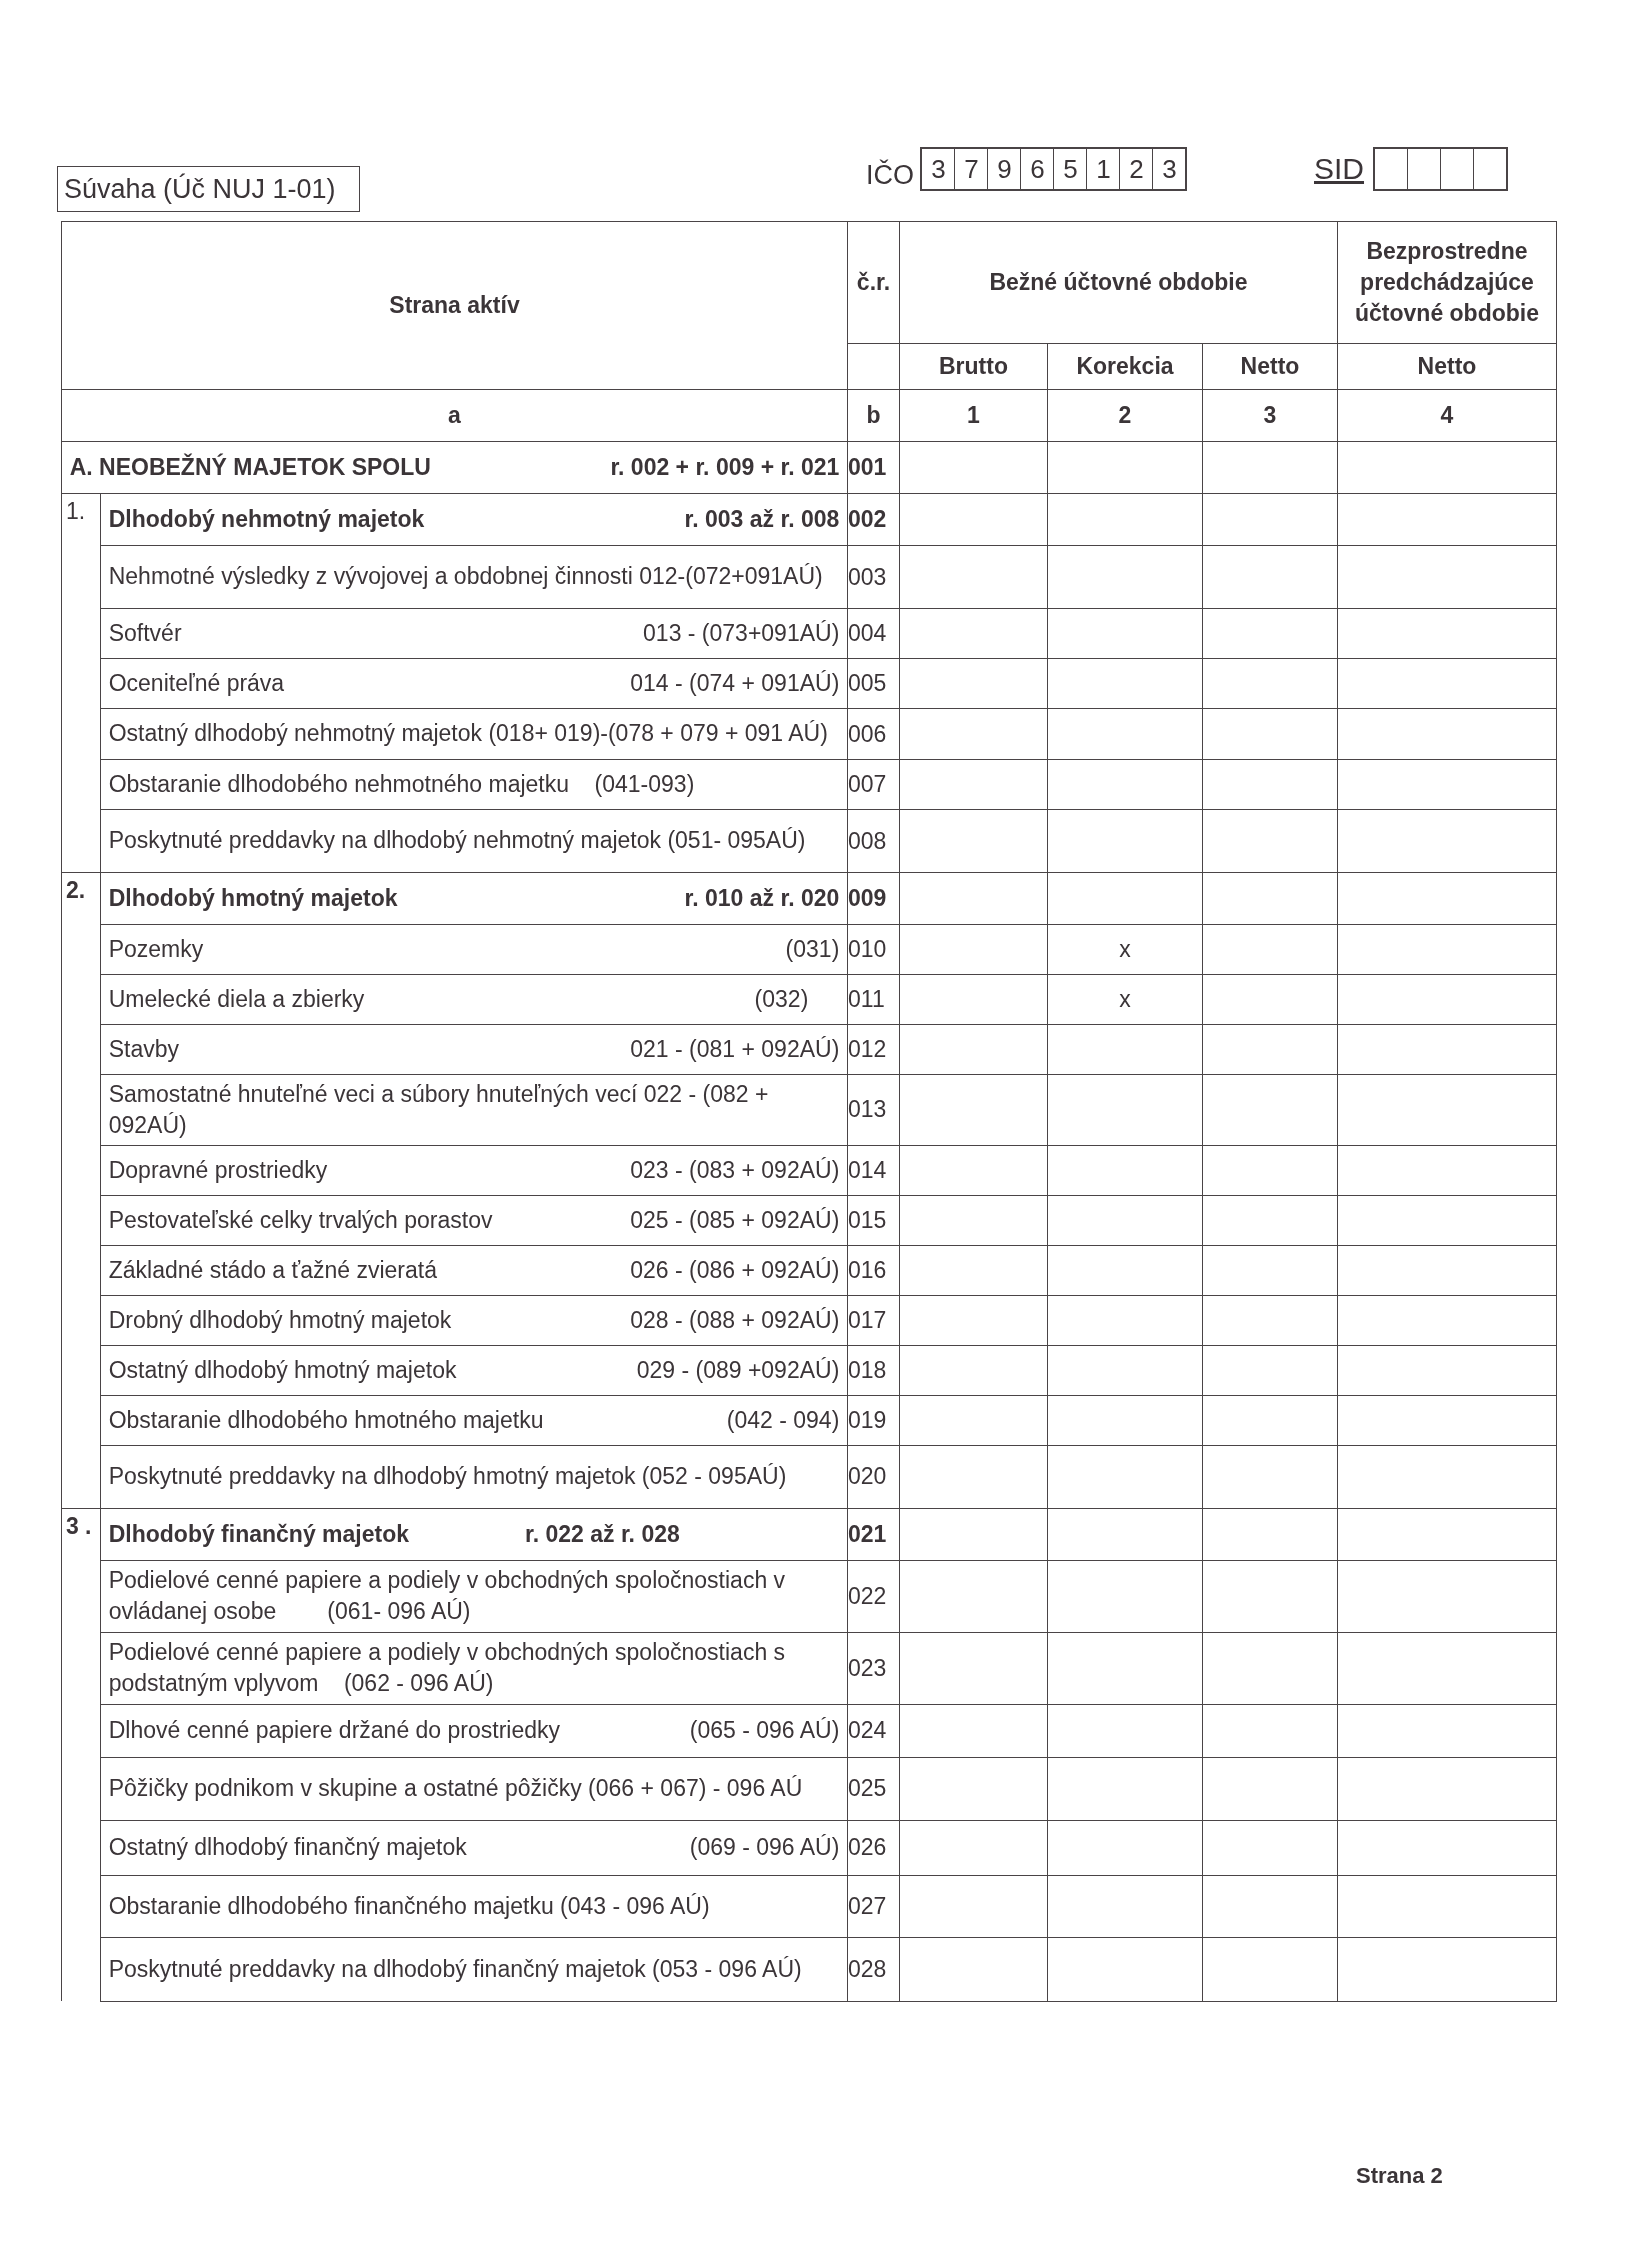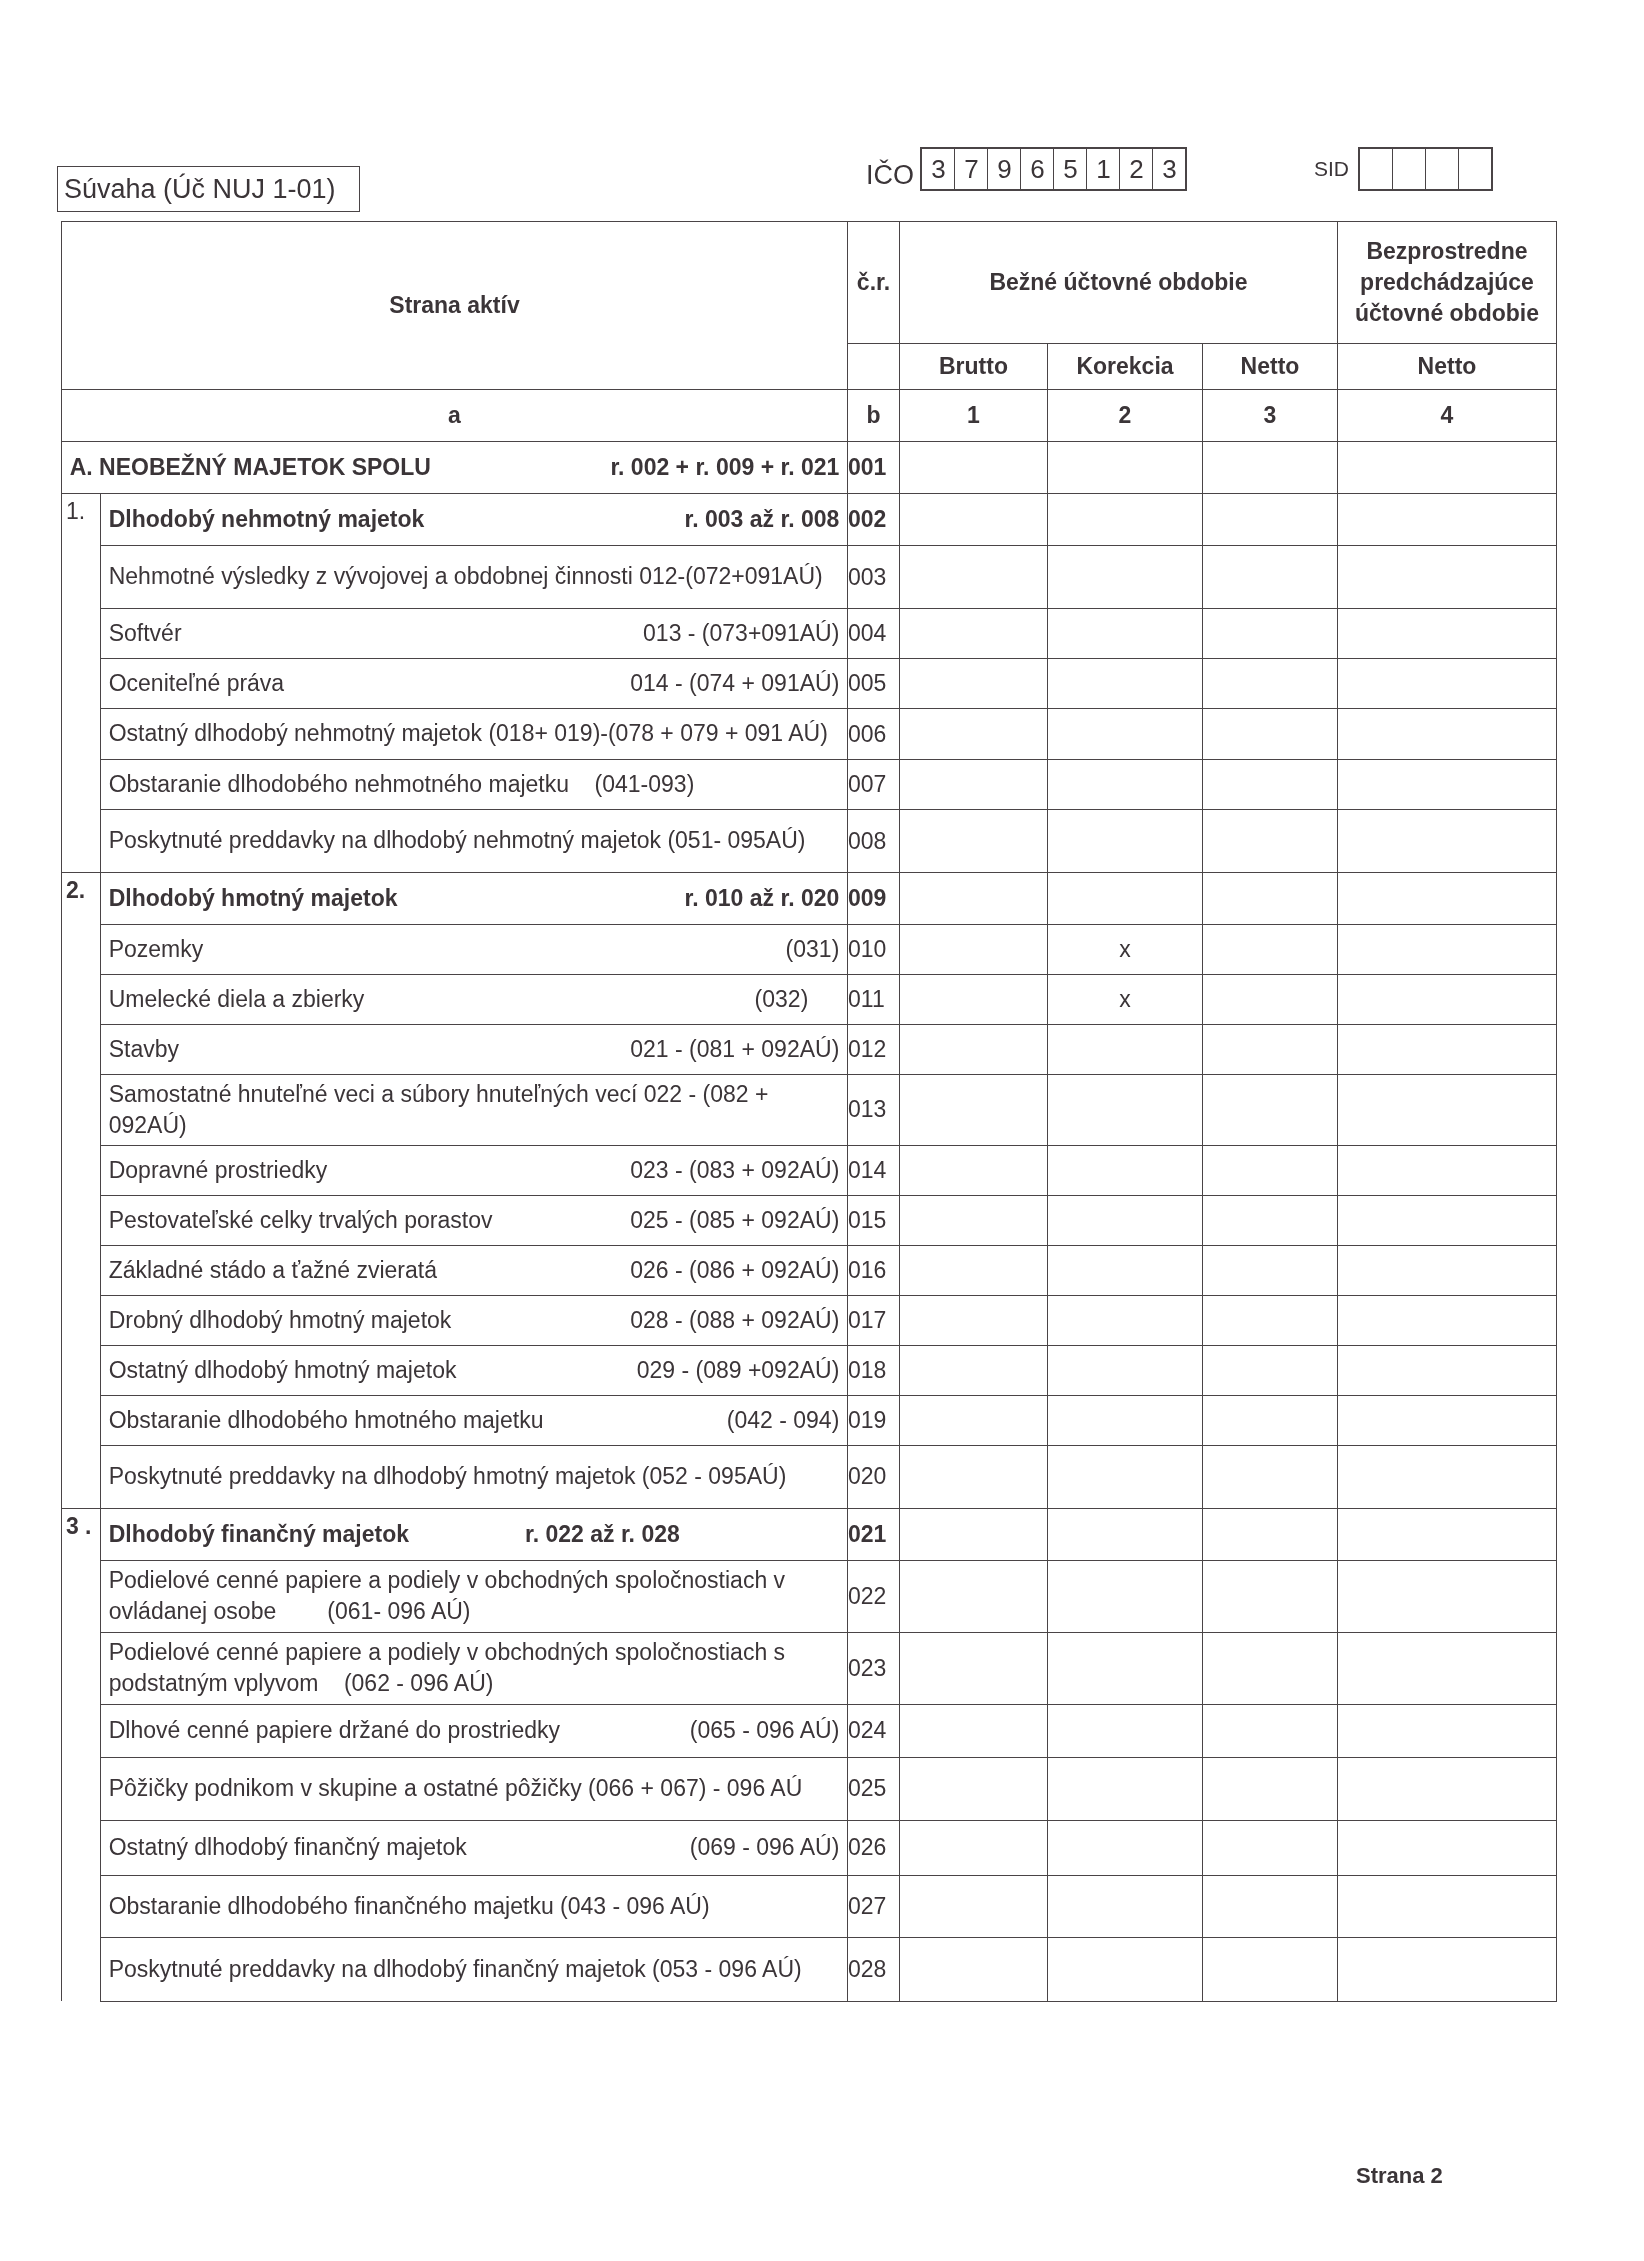--- a/index.html
+++ b/index.html
@@ -4,21 +4,21 @@
 <style>
   html, body { margin:0; padding:0; background:#fff; }
   body { width:1644px; height:2261px; position:relative; font-family:"Liberation Sans", sans-serif; color:#3b3538; overflow:hidden; }
   .title-box { position:absolute; left:57px; top:166px; width:303px; height:46px; border:1.9px solid #4a4446; box-sizing:border-box; font-size:27px; display:flex; align-items:center; padding-left:6px; }
   .ico-wrap { position:absolute; left:866px; top:147px; display:flex; align-items:flex-end; }
   .ico-label { font-size:27px; margin-right:6.4px; }
   .digit-box { display:flex; border:2.6px solid #4a4446; }
   .digit { width:32px; height:40px; border-right:1.9px solid #4a4446; font-size:26px; display:flex; align-items:center; justify-content:center; }
   .digit:last-child { border-right:none; }
   .sid-wrap { position:absolute; left:1314px; top:147px; display:flex; align-items:center; }
-  .sid-label { font-size:21px; margin-right:9px; }
+  .sid-label { font-size:30px; margin-right:9px;text-decoration:underline; }
   .sid-box .digit { width:32px; height:40px; }
 
   table.grid { position:absolute; left:61px; top:221px; border-collapse:collapse; table-layout:fixed; }
   table.grid td { border:1.9px solid #4a4446; padding:0; vertical-align:middle; font-size:23px; box-sizing:border-box; }
   .hdr { font-weight:bold; text-align:center; font-size:23px; line-height:1.35; }
   .num { }
   .bold { font-weight:bold; }
   .desc { padding:3.9px 7.7px !important; line-height:1.35; }
   .flex { display:flex; justify-content:space-between; align-items:center; }
   .sec-num { vertical-align:top !important; font-size:23px; padding:3.9px 0 0 3.9px !important; font-weight:normal; border-bottom:none !important; border-top:1.9px solid #4a4446; }

